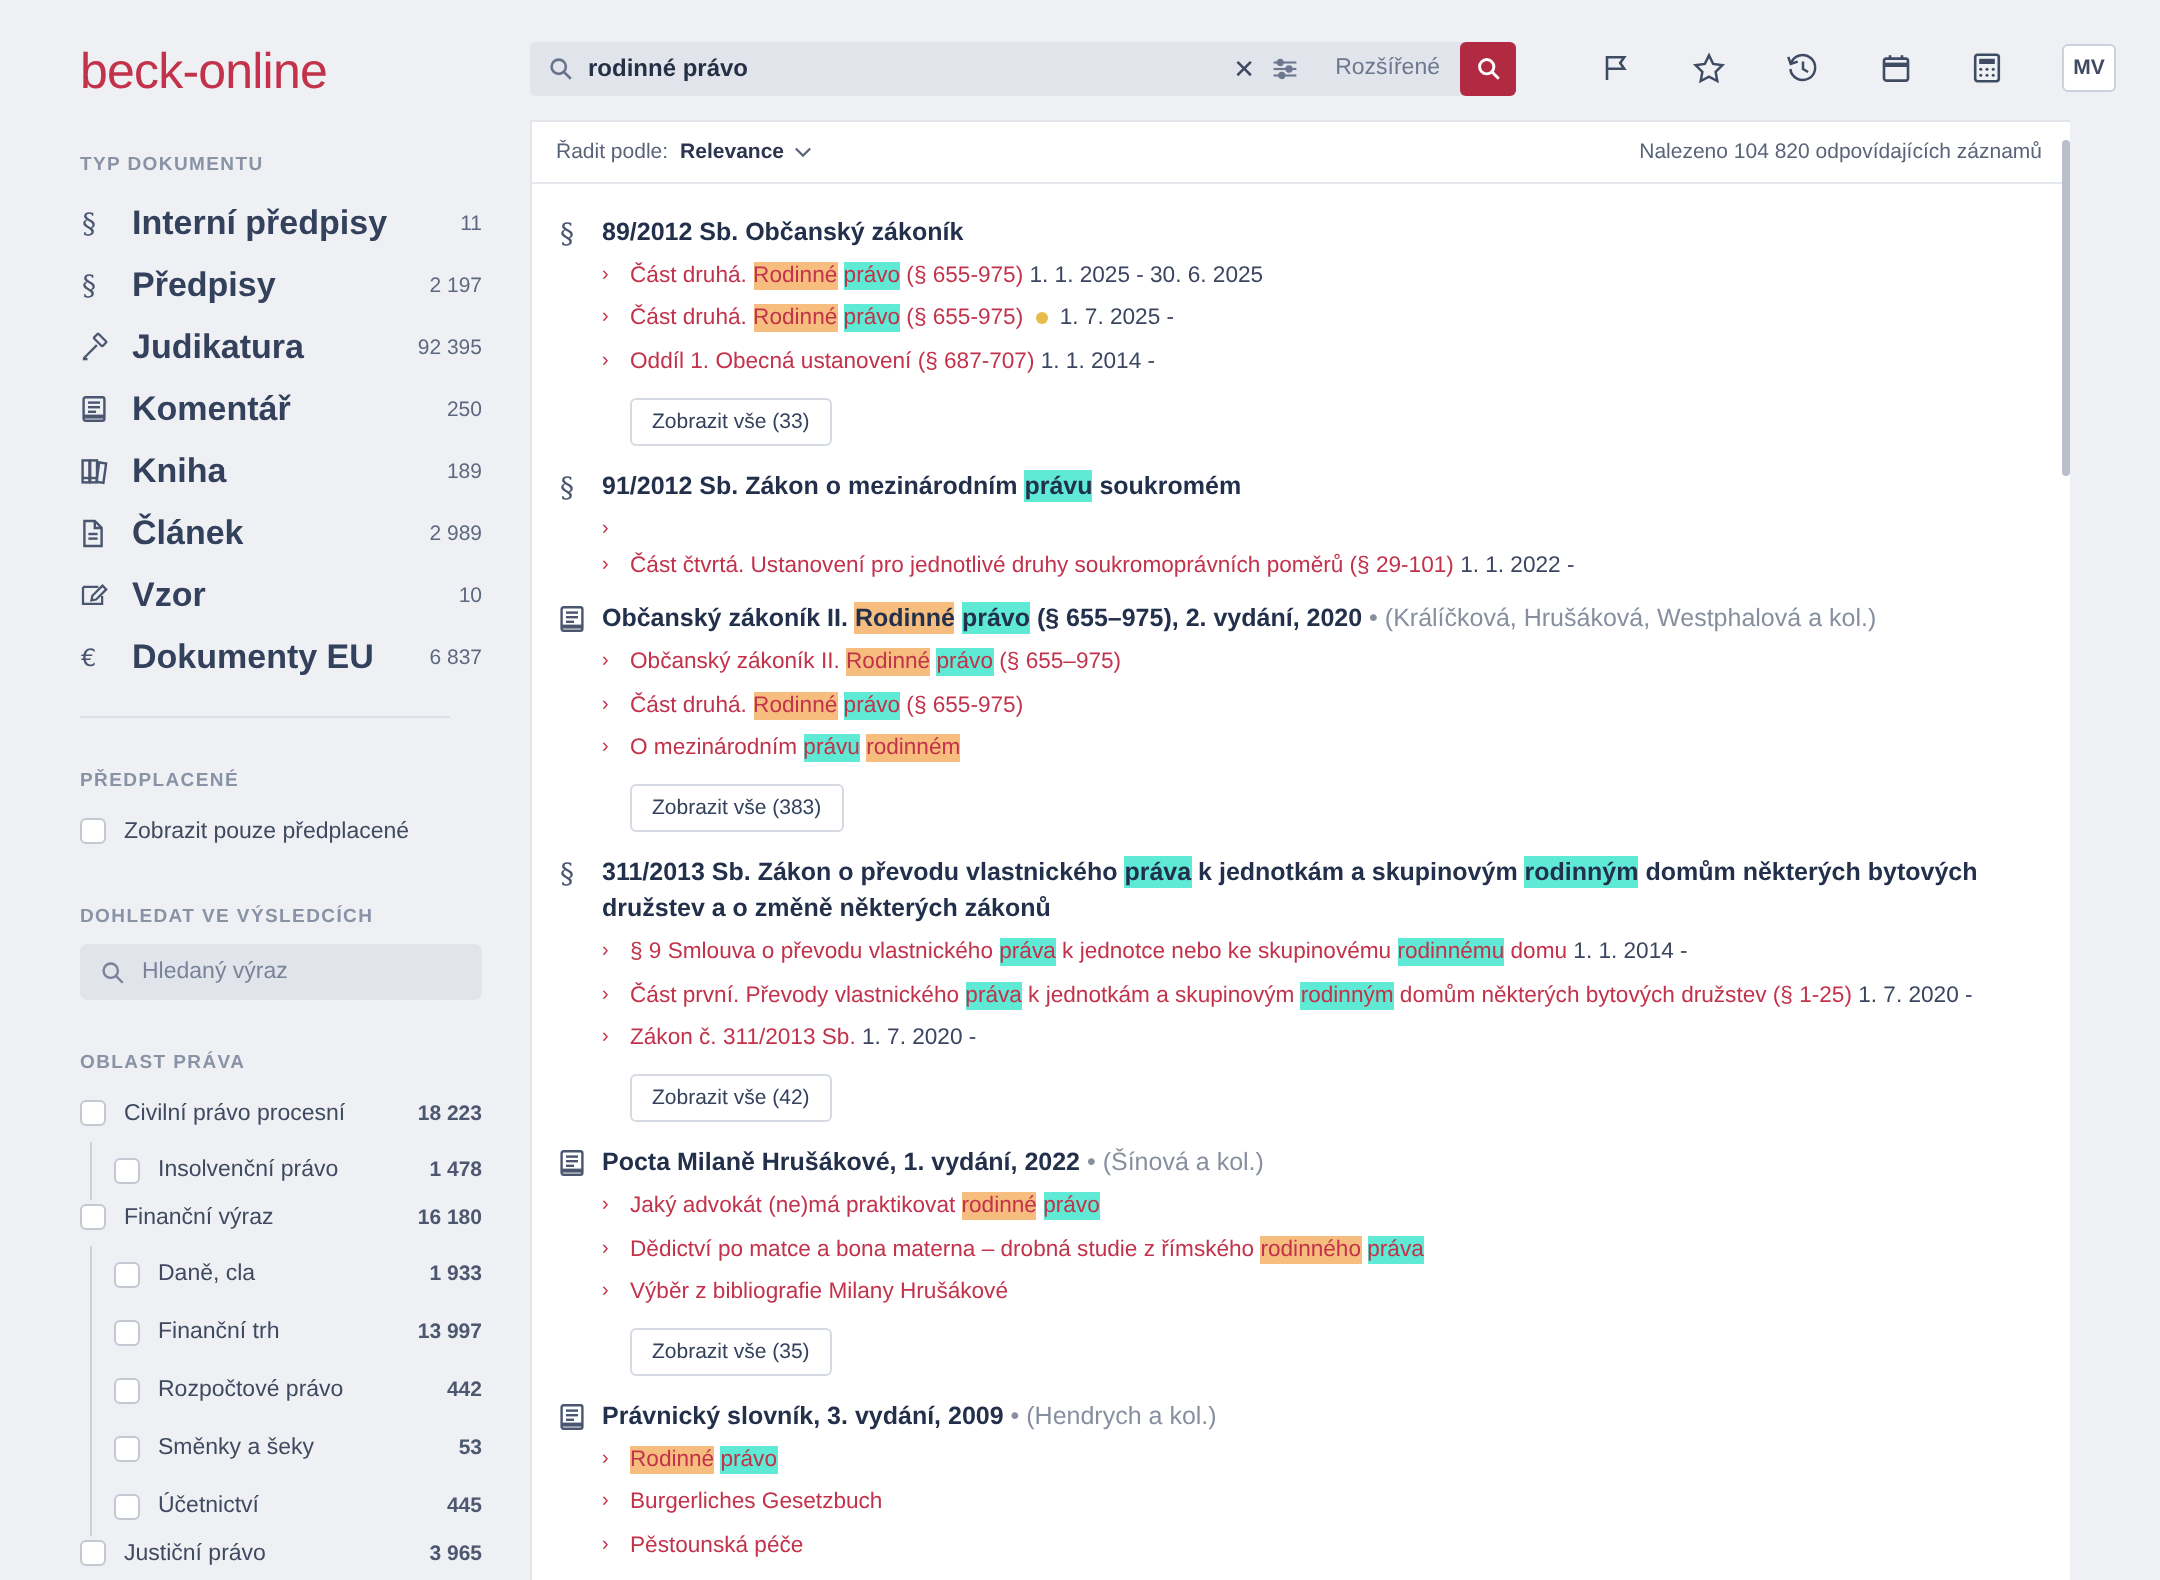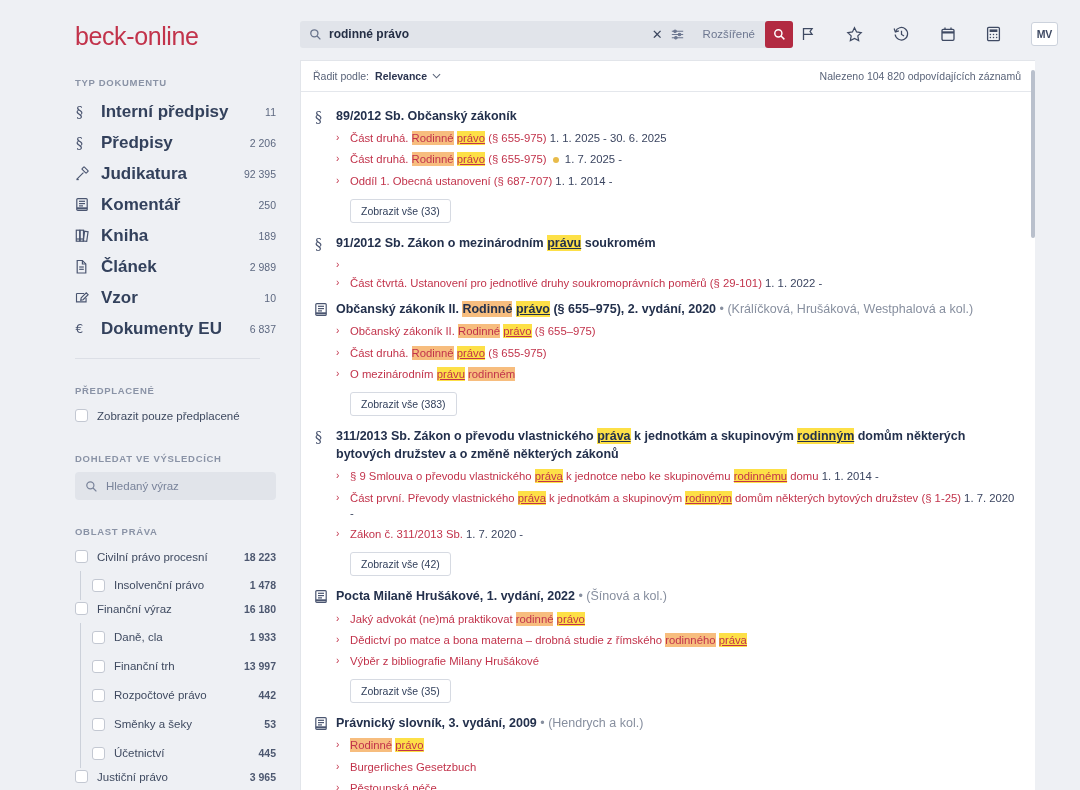--- a/index.html
+++ b/index.html
@@ -4,21 +4,21 @@
 <style>
   * { box-sizing: border-box; }
   html, body {
     margin: 0; padding: 0;
     width: 1080px; height: 790px;
     overflow: hidden;
     background: #eef0f4;
     font-family: "Liberation Sans", "DejaVu Sans", sans-serif;
     -webkit-font-smoothing: antialiased;
   }
-  .app { position: relative; width: 1080px; height: 790px; display: flex; padding-left: 35px; }
+  .app { position: relative; width: 1080px; height: 790px; display: flex; }
 
   
   .sidebar {
     width: 265px; flex: 0 0 265px;
     background: #eef0f4;
     padding: 0;
     height: 790px;
     overflow: hidden;
   }
   .brand {
@@ -137,21 +137,21 @@
     display: flex; align-items: flex-start; margin-top: 6px;
   }
   .sub .arr { color: #c2334b; font-size: 10px; width: 14px; flex: 0 0 14px; padding-top: 1px; }
   .sub .stext { font-size: 11.3px; color: #c2334b; line-height: 1.35; }
   .sub .stext .dt { color: #3b4560; }
   .dot {
     display: inline-block; width: 6px; height: 6px; border-radius: 50%;
     background: #e8bb4a; vertical-align: middle; margin: 0 3px;
   }
   mark.hl1 { background: #f7bd7e; color: inherit; padding: 1px 0; }
-  mark.hl2 { background: #fde047; color: inherit; padding: 1px 0; text-decoration: underline; }
+  mark.hl2 { background: #5eead4; color: inherit; padding: 1px 0; }
   .showall {
     display: inline-block; margin: 10px 0 2px 14px;
     border: 1px solid #d6dae2; border-radius: 3px; background: #fff;
     font-size: 10.5px; color: #33415c; padding: 5px 10px; cursor: pointer;
     font-family: "Liberation Sans", sans-serif;
   }
 
   .vscroll {
     position: absolute; right: 45px; top: 70px; width: 4px; height: 168px;
     background: #b9c0cc; border-radius: 2px; cursor: pointer;
@@ -181,21 +181,21 @@
           <span class="dlabel">Interní předpisy</span>
           <span class="dcount">11</span>
         </div>
         <div class="doc-row">
           <span class="dicon">
             <svg width="13" height="15" viewBox="0 0 13 15">
               <text x="1" y="12.5" font-family="DejaVu Serif, serif" font-size="14" fill="#4a5570">§</text>
             </svg>
           </span>
           <span class="dlabel">Předpisy</span>
-          <span class="dcount">2 206</span>
+          <span class="dcount">2 197</span>
         </div>
         <div class="doc-row">
           <span class="dicon">
             <svg width="15" height="15" viewBox="0 0 16 16" fill="none" stroke="#4a5570" stroke-width="1.2">
               <line x1="2" y1="14" x2="9" y2="7"></line>
               <rect x="7.5" y="2.5" width="6.5" height="3.4" rx=".6" transform="rotate(45 10.7 4.2)"></rect>
               <line x1="1.5" y1="14.4" x2="4" y2="14.4" stroke-width="1.4"></line>
             </svg>
           </span>
           <span class="dlabel">Judikatura</span>

